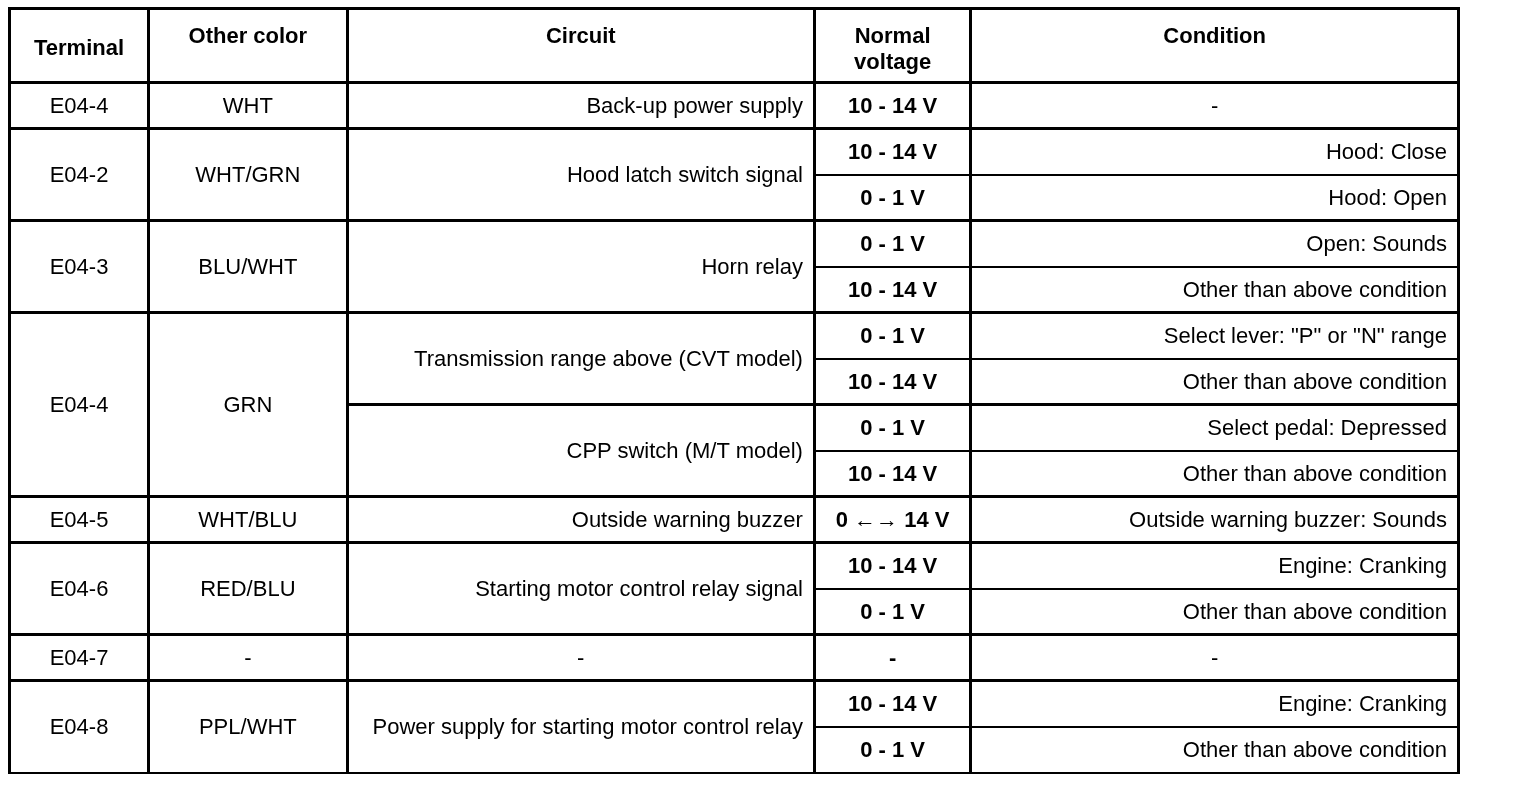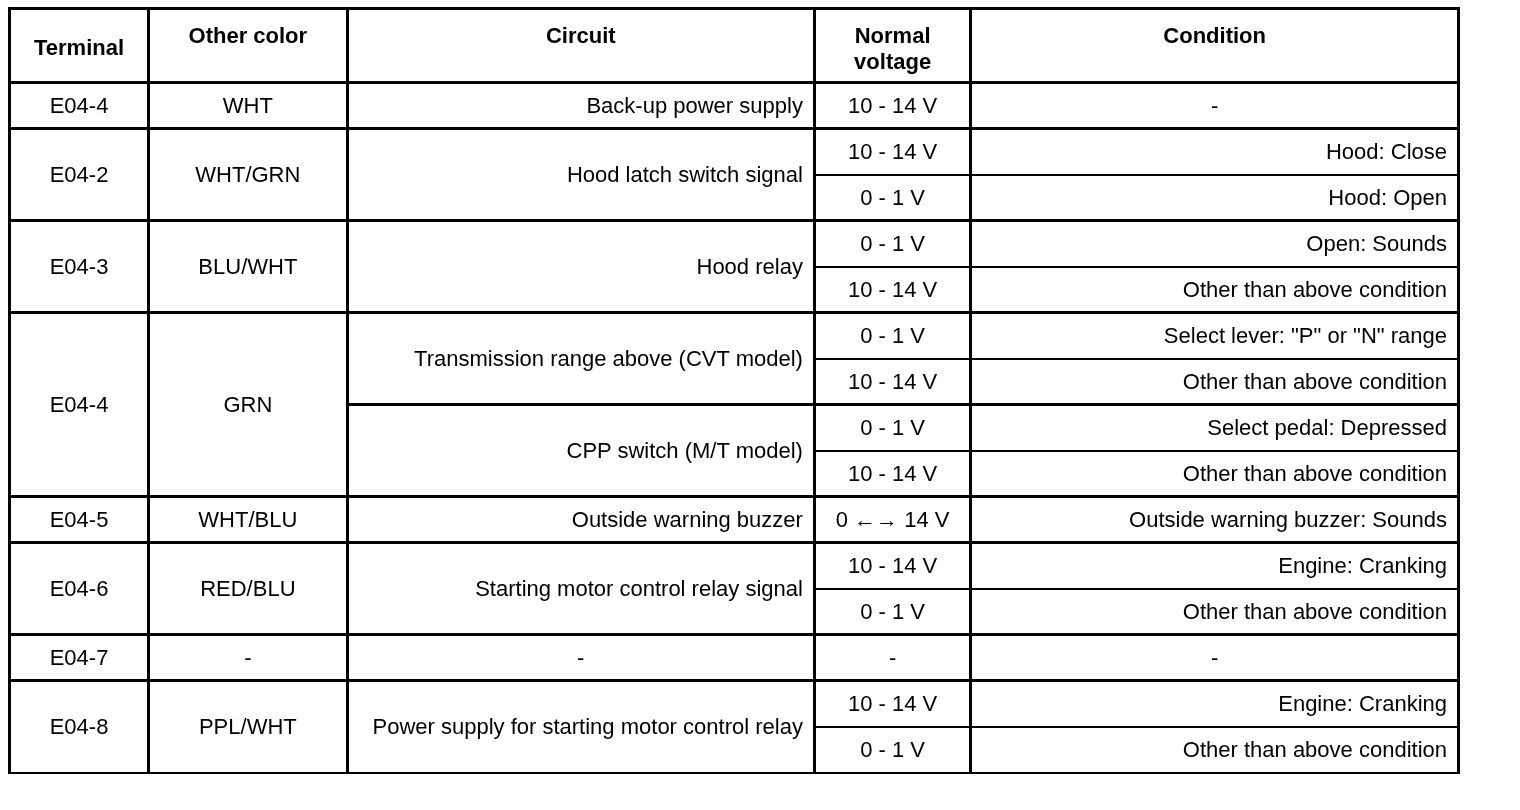--- a/index.html
+++ b/index.html
@@ -43,21 +43,21 @@
     border-bottom-width: 2px;
     vertical-align: middle;
     padding: 2px 10px;
     line-height: 1.25;
   }
   tr.head  { height: 74px; }
   tr.row   { height: 46px; }
   tr.group > td, tr.major > td { border-top-width: 3px; }
   .c { text-align: center; }
   .l { text-align: right; }
-  td.voltage { padding: 2px 4px; }
+  td.voltage { padding: 2px 4px; font-weight: bold; }
 </style>
 </head>
 <body>
 
 <div class="page">
   <table class="spec">
     <colgroup>
       <col class="w-terminal">
         <col class="w-wire">
         <col class="w-circuit">
@@ -91,21 +91,21 @@
         <td class="l">Hood: Close</td>
       </tr>
       <tr class="row sub">
         <td class="c voltage">0 - 1 V</td>
         <td class="l">Hood: Open</td>
       </tr>
 
       <tr class="row group">
         <td class="c" rowspan="2">E04-3</td>
         <td class="c" rowspan="2">BLU/WHT</td>
-        <td class="l" rowspan="2">Hood relay</td>
+        <td class="l" rowspan="2">Horn relay</td>
         <td class="c voltage">0 - 1 V</td>
         <td class="l">Open: Sounds</td>
       </tr>
       <tr class="row sub">
         <td class="c voltage">10 - 14 V</td>
         <td class="l">Other than above condition</td>
       </tr>
 
       <tr class="row group">
         <td class="c" rowspan="4">E04-4</td>

